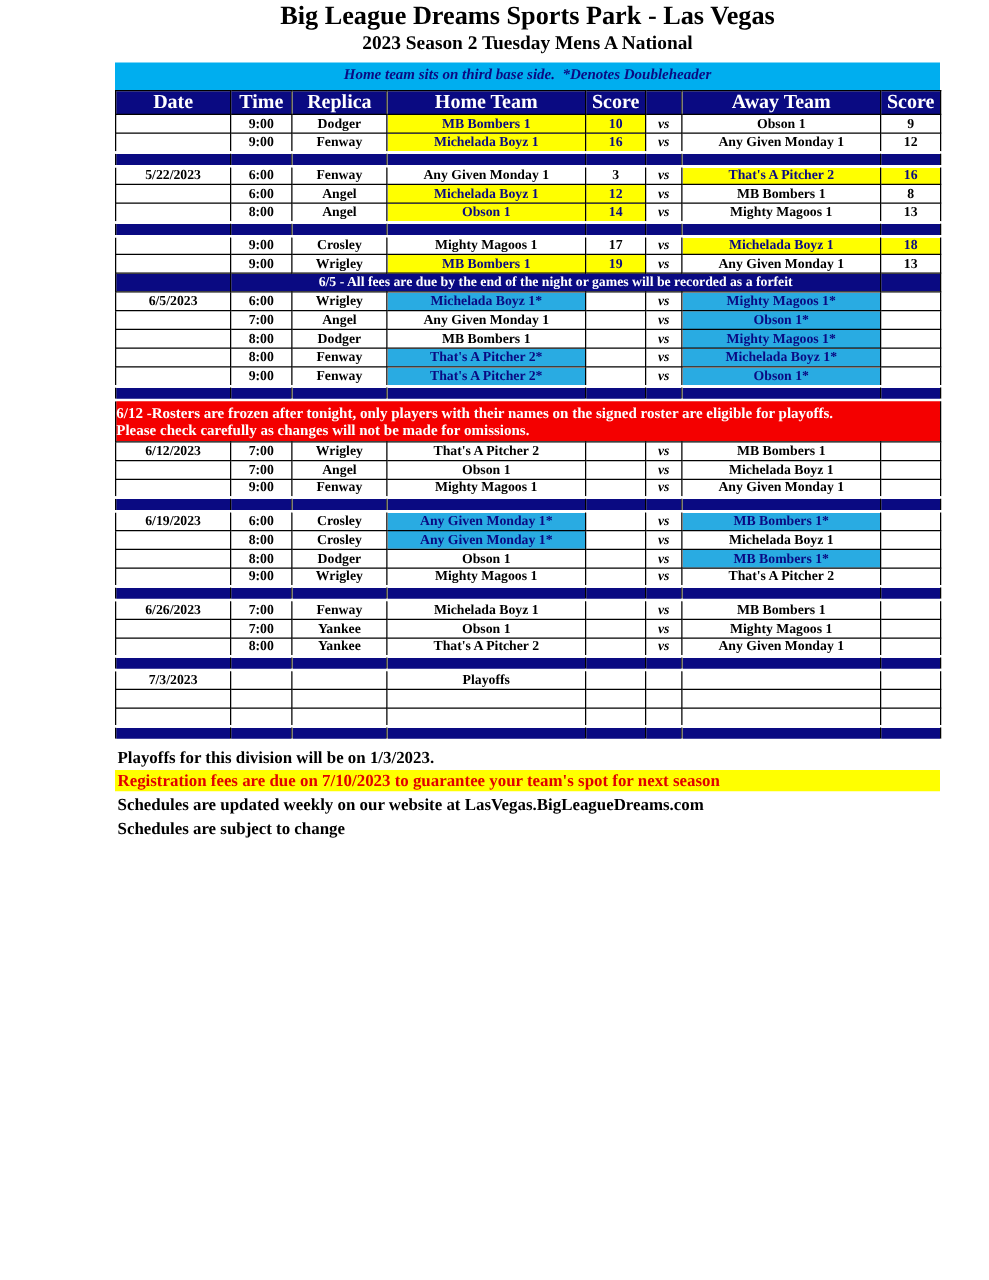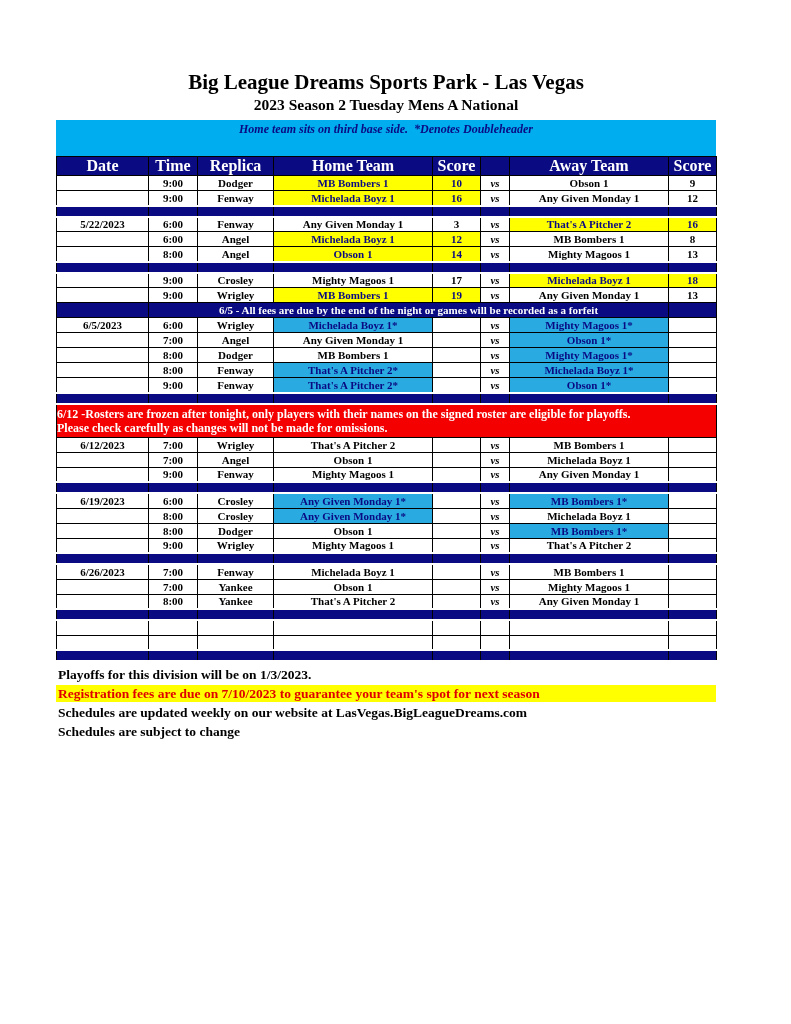--- a/index.html
+++ b/index.html
@@ -5,27 +5,27 @@
   :root{
     --navy:#0a0a82; --cyan:#00aeef; --cellblue:#29abe2;
     --yellow:#ffff00; --red:#f40000; --footer-red:#e00000;
   }
   *{box-sizing:border-box;}
   html,body{margin:0;padding:0;}
   body{
     width:791px;height:1024px;background:#ffffff;
     font-family:"Liberation Serif","DejaVu Serif",serif;
   }
-  .page{width:660px;margin-left:56px;padding-top:70px;}
+  .page{width:660px;margin-left:92px;}
   .title{font-size:21px;font-weight:bold;text-align:center;margin:0;color:#000;}
   .subtitle{font-size:15.5px;font-weight:bold;text-align:center;margin:1px 0 6px;color:#000;}
   .banner{
     background:var(--cyan);color:var(--navy);
     font-style:italic;font-weight:bold;font-size:12px;
-    text-align:center;height:36px;line-height:19px;
+    text-align:center;height:22px;line-height:19px;
   }
   table{border-collapse:collapse;width:660px;table-layout:fixed;}
   th,td{
     border:1px solid #000;height:15px;padding:0 2px;
     font-weight:bold;font-size:11px;text-align:center;
     overflow:hidden;white-space:nowrap;color:#000;background:#fff;
   }
   th{background:var(--navy);color:#fff;height:16px;font-size:16px;text-align:center;}
   td.sep{background:var(--navy);border-top:2px solid #fff;border-bottom:2px solid #fff;height:11px;}
   td.note-cell{background:var(--navy);color:#fff;}
@@ -357,20 +357,30 @@
           <td class="sep"></td>
           <td class="sep"></td>
           <td class="sep"></td>
           <td class="sep"></td>
           <td class="sep"></td>
           <td class="sep"></td>
           <td class="sep"></td>
           <td class="sep"></td>
         </tr>
         <tr>
+          <td>7/3/2023</td>
+          <td></td>
+          <td></td>
+          <td>Playoffs</td>
+          <td></td>
+          <td class="c-vs"></td>
+          <td></td>
+          <td></td>
+        </tr>
+        <tr>
           <td></td>
           <td></td>
           <td></td>
           <td></td>
           <td></td>
           <td></td>
           <td></td>
           <td></td>
         </tr>
         <tr>

